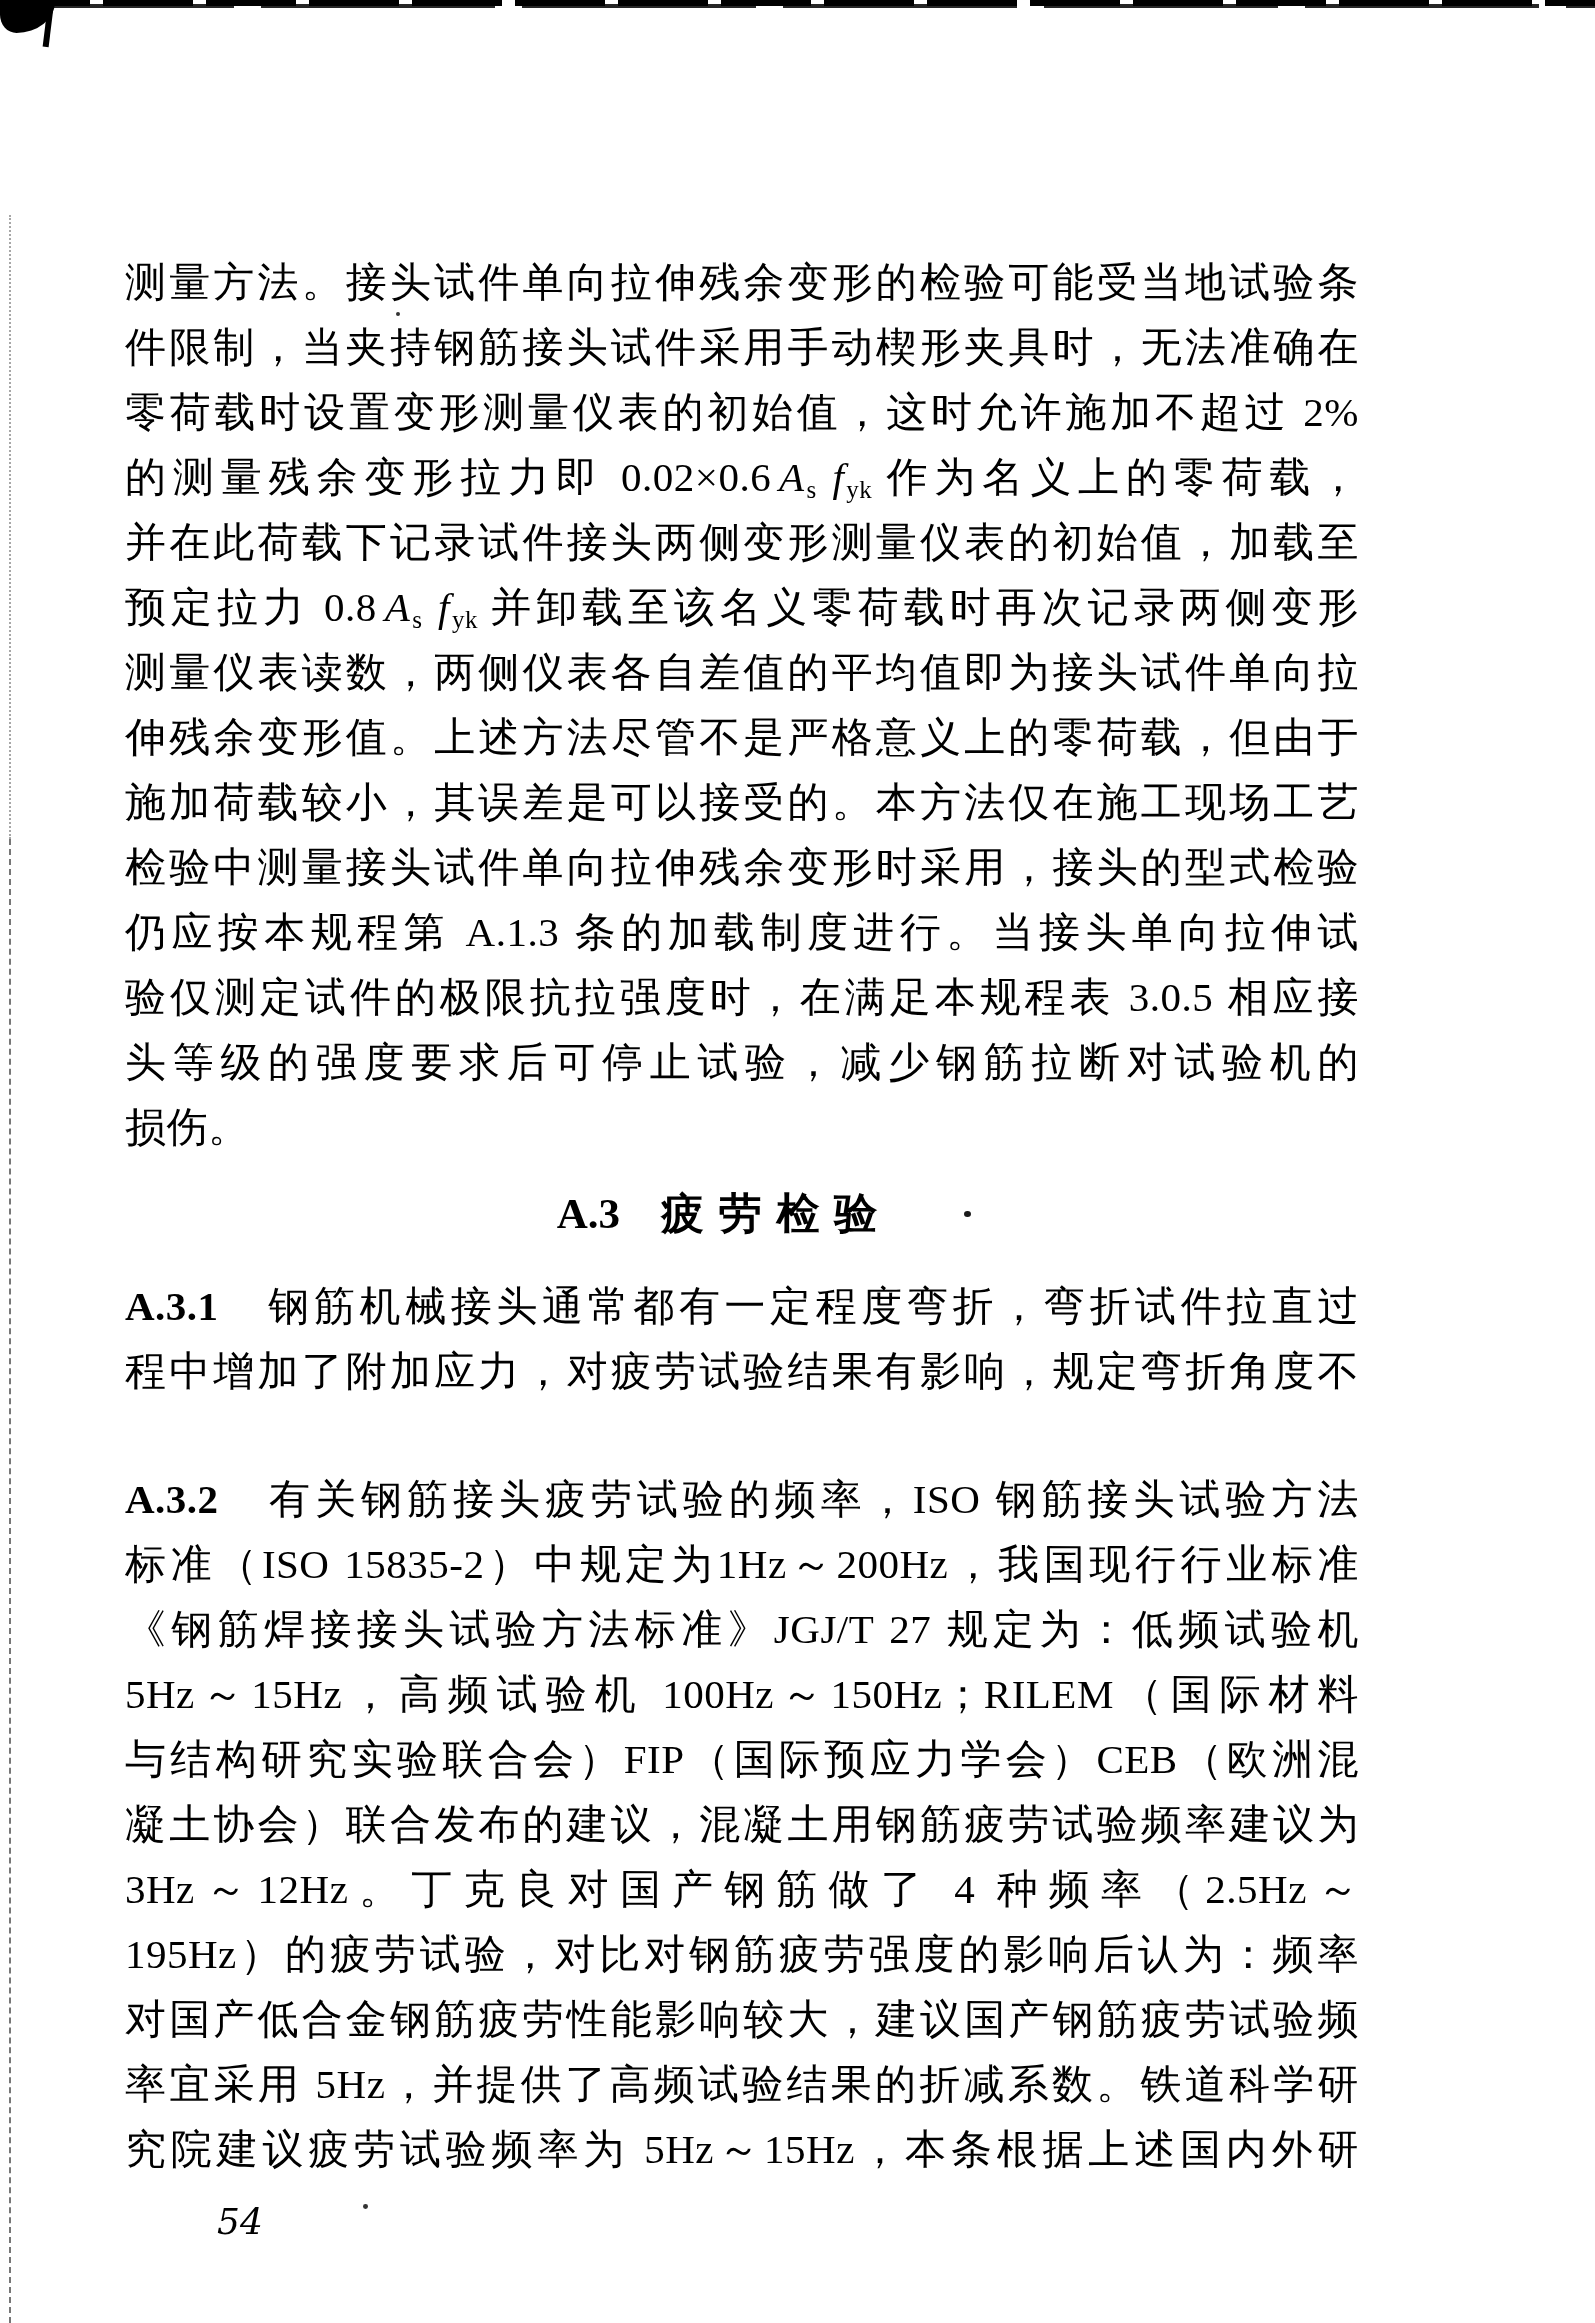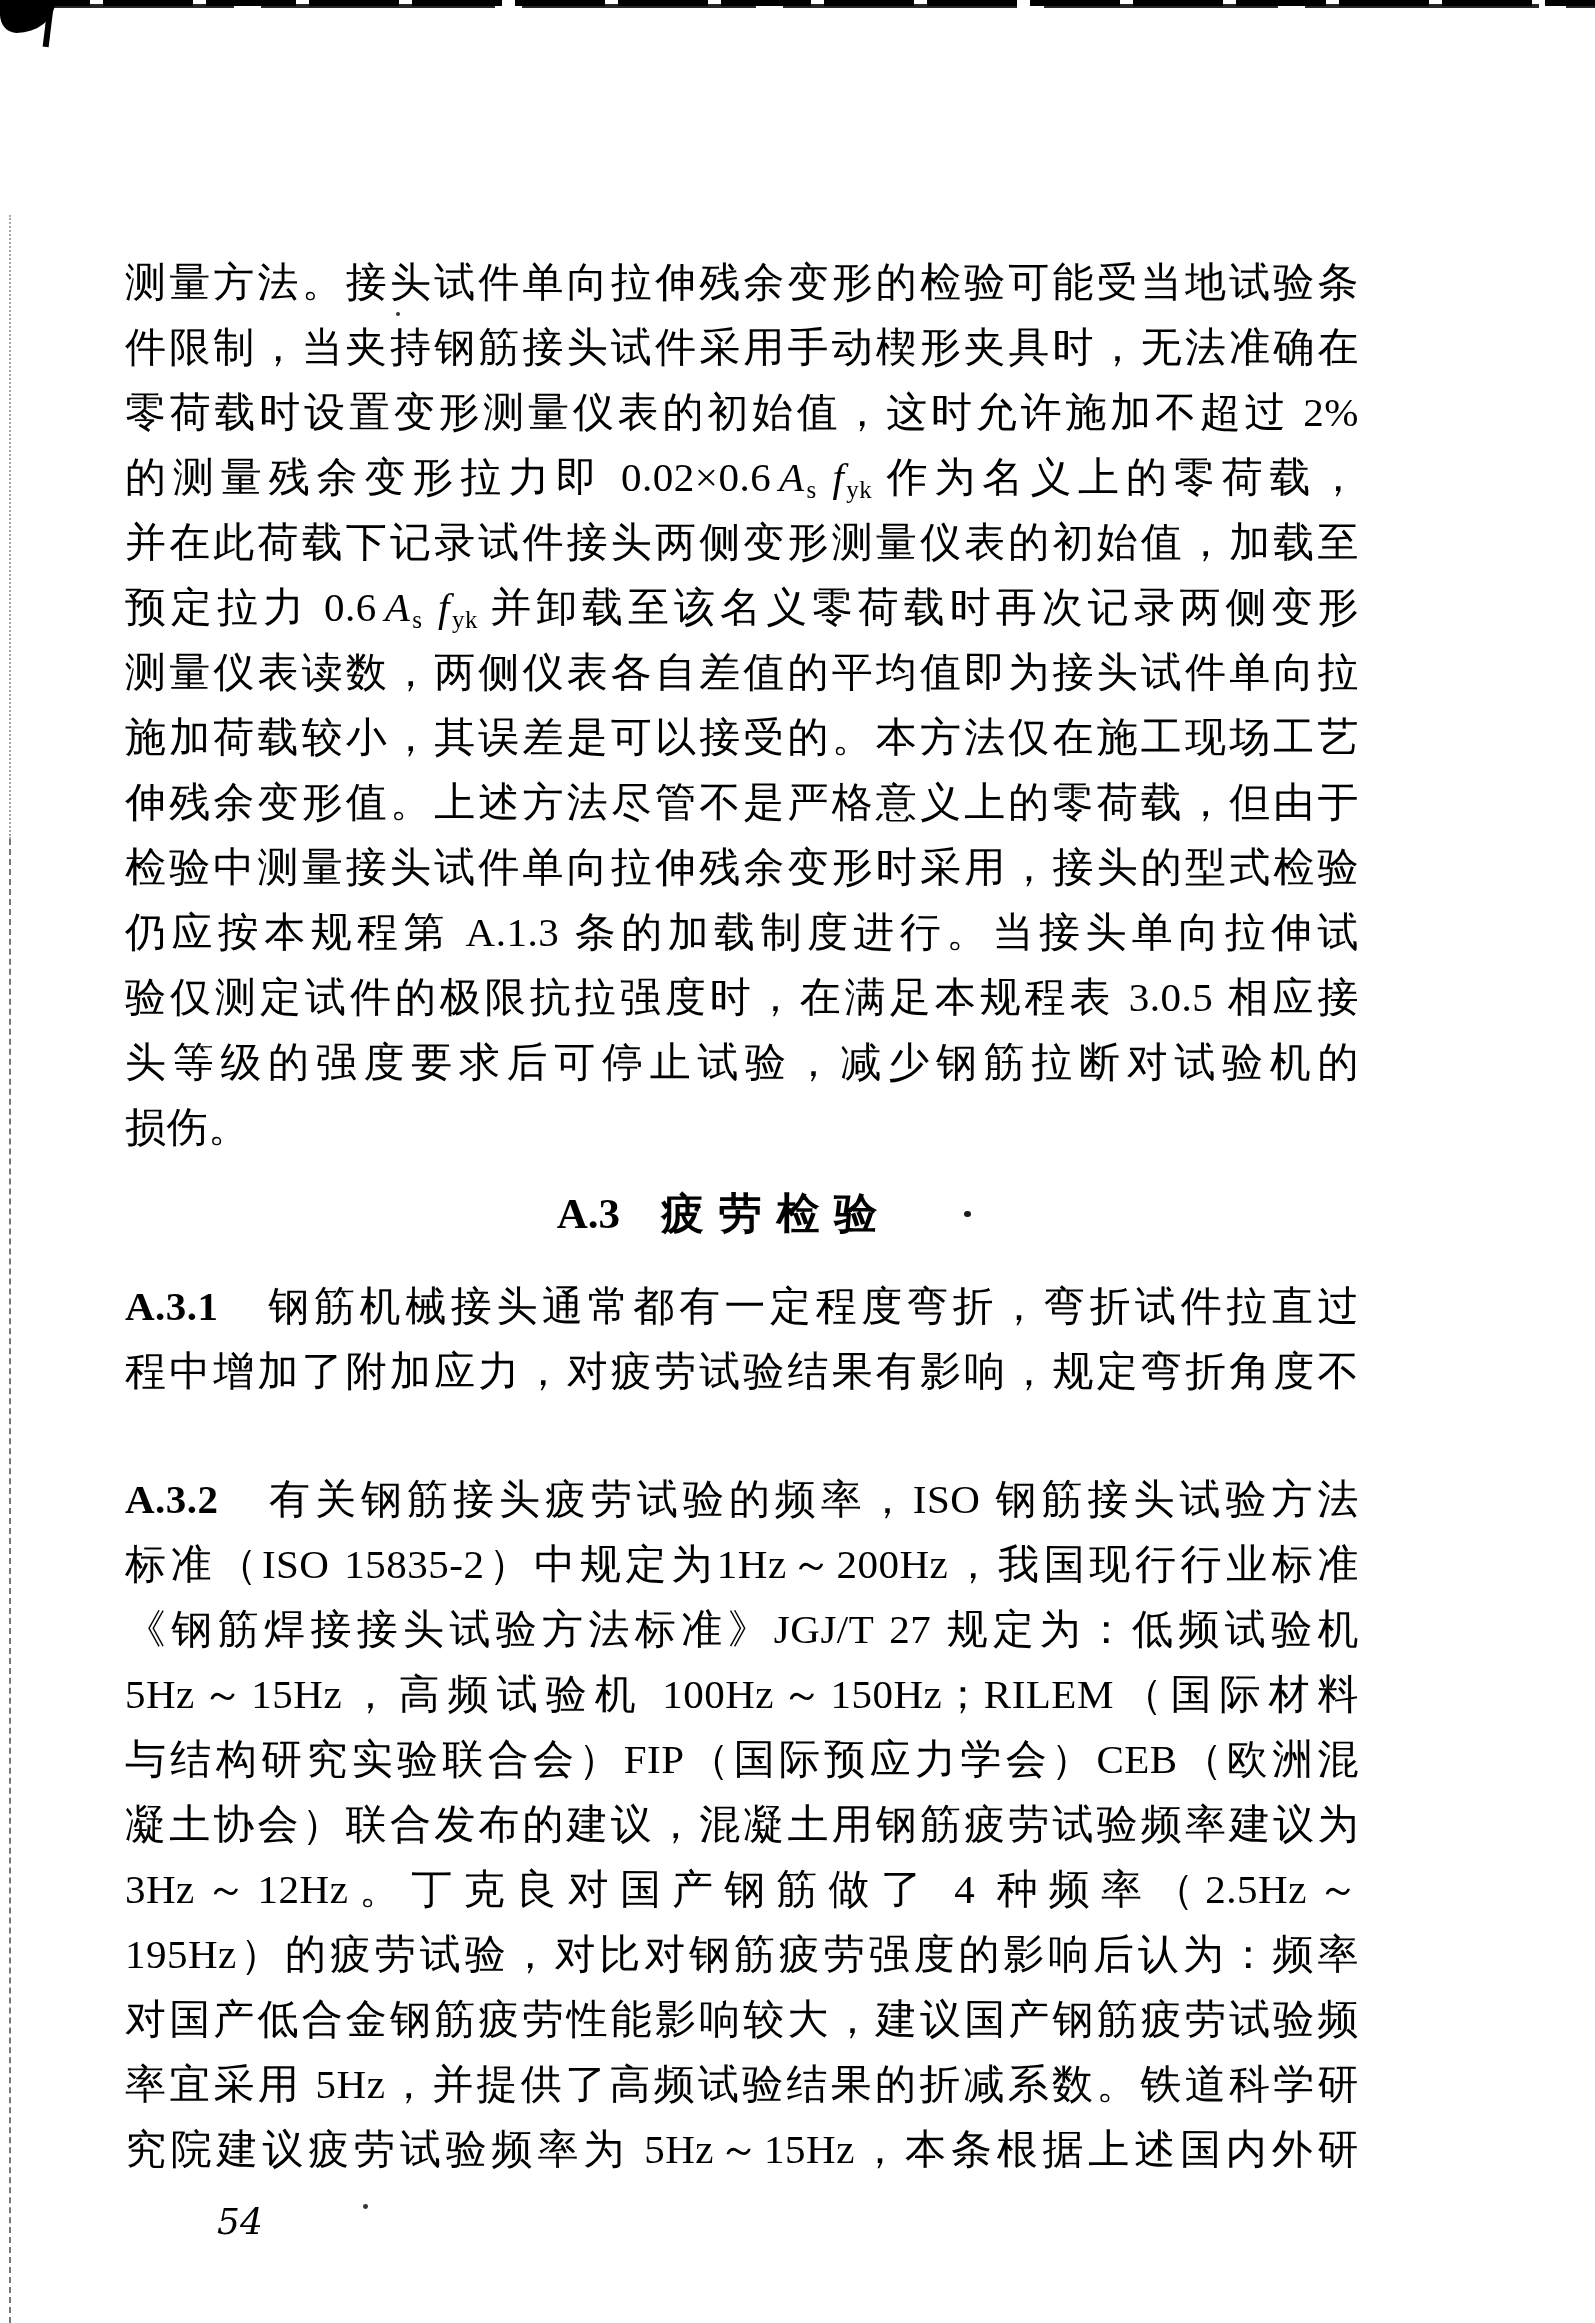--- a/index.html
+++ b/index.html
@@ -63,24 +63,24 @@
   <div class="speck s1"></div>
   <div class="speck s2"></div>
   <div class="speck s3"></div>
 
   <div class="para" style="top:250px">
       <div class="line"><span>测量方法。接头试件单向拉伸残余变形的检验可能受当地试验条</span></div>
       <div class="line"><span>件限制，当夹持钢筋接头试件采用手动楔形夹具时，无法准确在</span></div>
       <div class="line"><span>零荷载时设置变形测量仪表的初始值，这时允许施加不超过 2%</span></div>
       <div class="line"><span>的测量残余变形拉力即 0.02×0.6</span><span class="i">A</span><span class="sub">s</span><span class="i">f</span><span class="sub">yk</span><span>作为名义上的零荷载，</span></div>
       <div class="line"><span>并在此荷载下记录试件接头两侧变形测量仪表的初始值，加载至</span></div>
-      <div class="line"><span>预定拉力 0.6</span><span class="i">A</span><span class="sub">s</span><span class="i">f</span><span class="sub">yk</span><span>并卸载至该名义零荷载时再次记录两侧变形</span></div>
+      <div class="line"><span>预定拉力 0.8</span><span class="i">A</span><span class="sub">s</span><span class="i">f</span><span class="sub">yk</span><span>并卸载至该名义零荷载时再次记录两侧变形</span></div>
       <div class="line"><span>测量仪表读数，两侧仪表各自差值的平均值即为接头试件单向拉</span></div>
+      <div class="line"><span>伸残余变形值。上述方法尽管不是严格意义上的零荷载，但由于</span></div>
       <div class="line"><span>施加荷载较小，其误差是可以接受的。本方法仅在施工现场工艺</span></div>
-      <div class="line"><span>伸残余变形值。上述方法尽管不是严格意义上的零荷载，但由于</span></div>
       <div class="line"><span>检验中测量接头试件单向拉伸残余变形时采用，接头的型式检验</span></div>
       <div class="line"><span>仍应按本规程第 A.1.3 条的加载制度进行。当接头单向拉伸试</span></div>
       <div class="line"><span>验仅测定试件的极限抗拉强度时，在满足本规程表 3.0.5 相应接</span></div>
       <div class="line"><span>头等级的强度要求后可停止试验，减少钢筋拉断对试验机的</span></div>
       <div class="line short"><span>损伤。</span></div>
     </div>
 
   <div class="heading">
     <span class="h-num">A.3</span><span class="h-title">疲 劳 检 验</span>
   </div>

